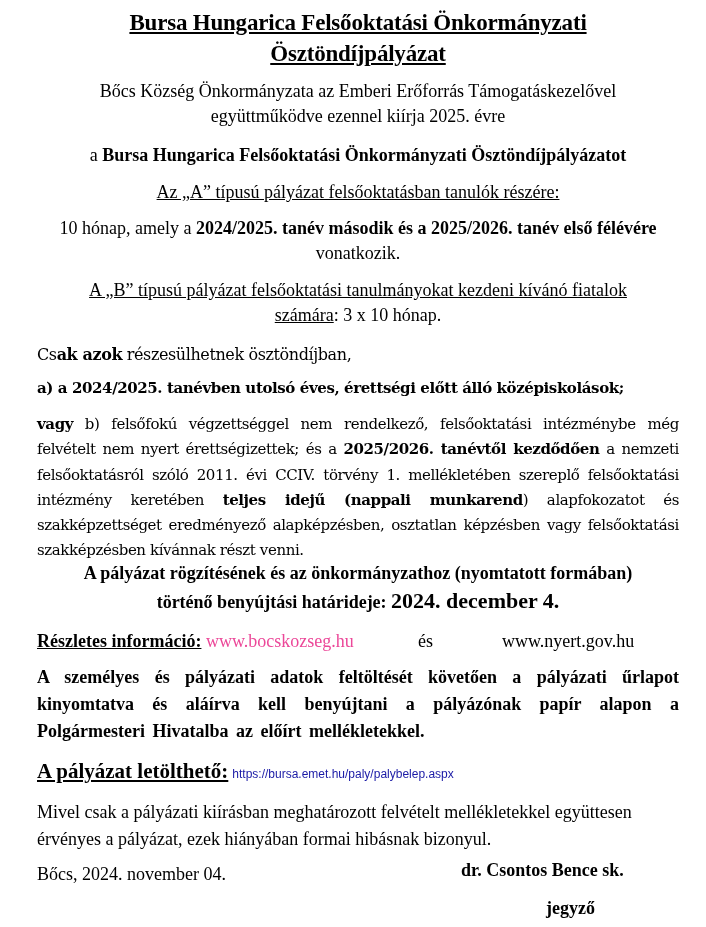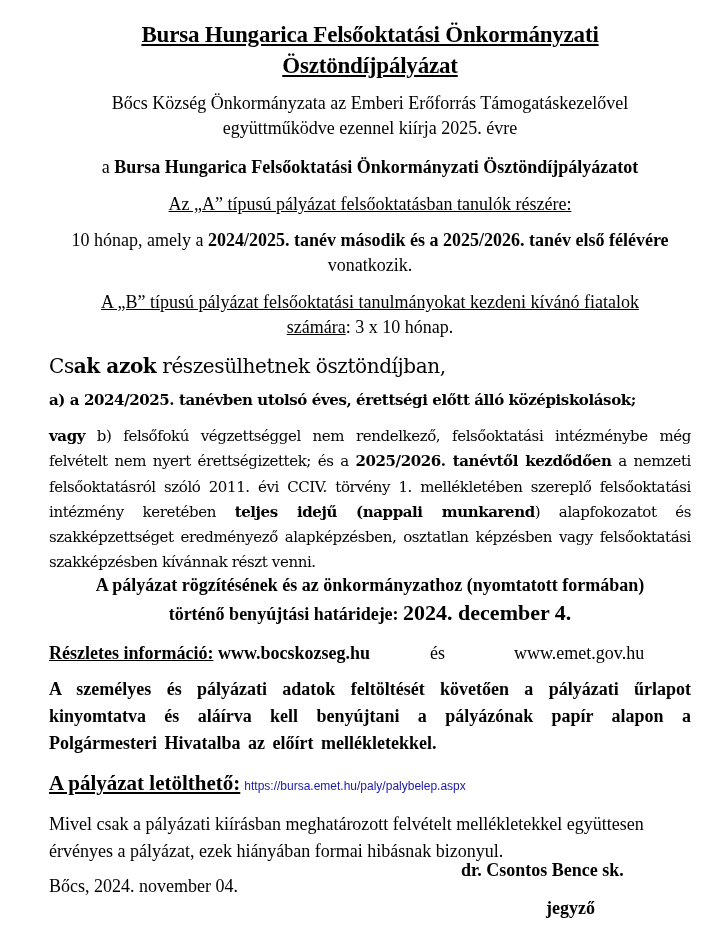--- a/index.html
+++ b/index.html
@@ -1,25 +1,25 @@
 <!DOCTYPE html>
 <html><head>
   <meta charset="utf-8">
   <style>
     html, body { margin: 0; padding: 0; background: #ffffff; }
     body { width: 706px; height: 927px; overflow: hidden; position: relative; color: #000; font-family: "Liberation Serif", serif; }
-    .p { position: absolute; left: 33px; width: 642px; margin: 16px; }
+    .p { position: absolute; left: 33px; width: 642px; margin: 4px; }
     .c { text-align: center; }
     .j { text-align: justify; text-align-last: left; }
     .u { text-decoration: underline; text-align: center; }
     .b { font-weight: bold; }
     .title { font-size: 23px; font-weight: bold; text-decoration: underline; line-height: 31px; letter-spacing: -0.2px; }
     .t18 { font-size: 18px; line-height: 25px; }
     .cam { font-family: "DejaVu Serif", "Liberation Serif", serif; font-size: 15px; line-height: 25px; letter-spacing: -0.4px; }
-    .link-blue { color: #000000; font-weight: bold; }
+    .link-blue { color: #ec4899; }
     .link-u { color: #1a1aa6; font-family: "Liberation Sans", sans-serif; font-size: 12px; }
     .big { font-size: 22px; font-weight: bold; }
     .h2 { font-size: 21px; font-weight: bold; text-decoration: underline; }
   </style>
 </head>
 <body>
 
 <div>
 
   <div class="p c title" style="top:3px;">
@@ -43,42 +43,42 @@
   <div class="p c t18" style="top:212px;">
     <span>10 hónap, amely a  </span><span class="b">2024/2025. tanév második és a 2025/2026. tanév első félévére</span><br>
     <span>vonatkozik.</span>
   </div>
 
   <div class="p c t18" style="top:274px;">
     <span class="u">A „B” típusú pályázat felsőoktatási tanulmányokat kezdeni kívánó fiatalok</span><br>
     <span class="u">számára</span><span>: 3 x 10 hónap.</span>
   </div>
 
-  <div class="p cam" style="top:338px; font-size:20px;">
+  <div class="p cam" style="top:338px; font-size:16px;">
     <span>Cs</span><span class="b">ak azok</span><span> részesülhetnek ösztöndíjban,</span>
   </div>
 
   <div class="p cam b" style="top:372px; font-size:15px;">
     <span>a) a 2024/2025. tanévben utolsó éves, érettségi előtt álló középiskolások;</span>
   </div>
 
   <div class="p cam j" style="top:408px; font-size:15px; line-height:25.3px;">
     <span class="b">vagy</span><span> b) felsőfokú végzettséggel nem rendelkező, felsőoktatási intézménybe még felvételt nem nyert érettségizettek; és a </span><span class="b">2025/2026. tanévtől kezdődően</span><span> a nemzeti felsőoktatásról szóló 2011. évi CCIV. törvény 1. mellékletében szereplő felsőoktatási intézmény keretében </span><span class="b">teljes idejű (nappali munkarend</span><span>) alapfokozatot és szakképzettséget eredményező alapképzésben, osztatlan képzésben vagy felsőoktatási szakképzésben kívánnak részt venni.</span>
   </div>
 
   <div class="p c b" style="top:556px; font-size:18px; line-height:27px;">
     <span>A pályázat rögzítésének és az önkormányzathoz (nyomtatott formában)</span><br>
     <span>történő benyújtási határideje: </span><span class="big">2024. december 4.</span>
   </div>
 
   <div class="p t18" style="top:625px;">
     <span class="b u">Részletes információ:</span>
     <span class="link-blue">www.bocskozseg.hu</span>
     <span style="position:absolute; left:381px;">és</span>
-    <span style="position:absolute; left:465px;">www.emet.gov.hu</span>
+    <span style="position:absolute; left:465px;">www.nyert.gov.hu</span>
   </div>
 
   <div class="p b j" style="top:660px; font-size:18px; line-height:27px; word-spacing:3px;">
     <span>A személyes és pályázati adatok feltöltését követően a pályázati űrlapot kinyomtatva és aláírva kell benyújtani a pályázónak papír alapon a Polgármesteri Hivatalba az előírt mellékletekkel.</span>
   </div>
 
   <div class="p" style="top:752px; line-height:30px;">
     <span class="h2">A pályázat letölthető:</span>
     <a class="link-u">https://bursa.emet.hu/paly/palybelep.aspx</a>
   </div>

